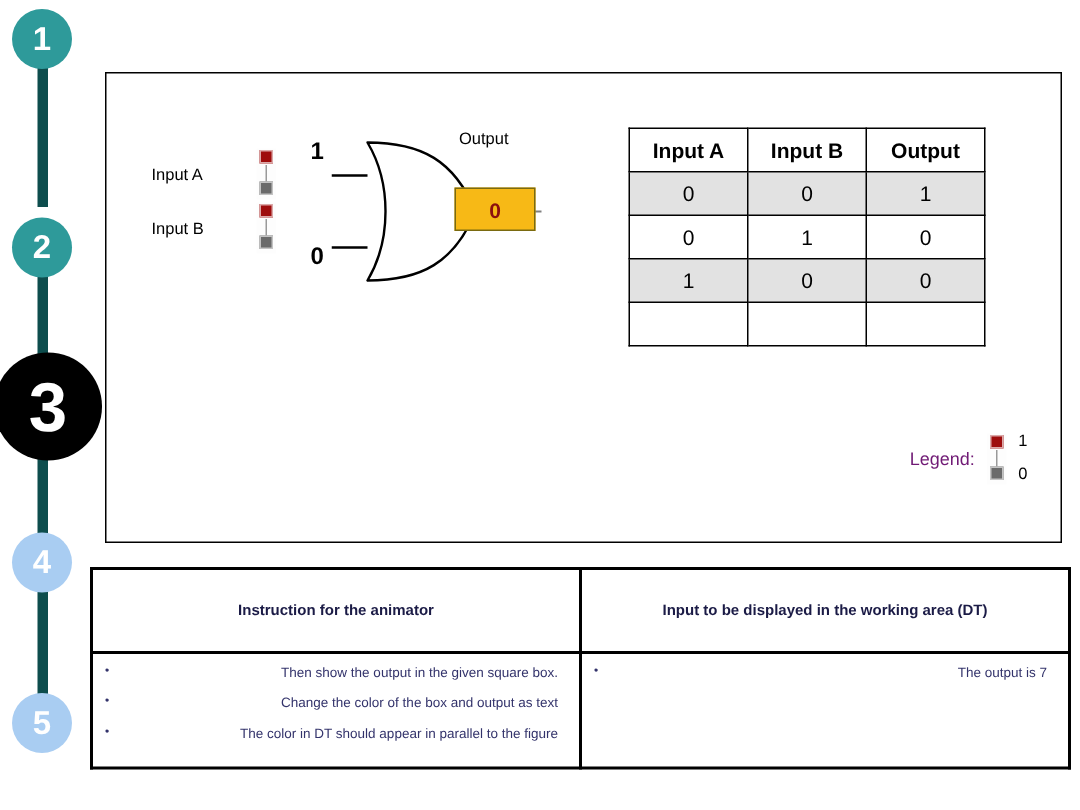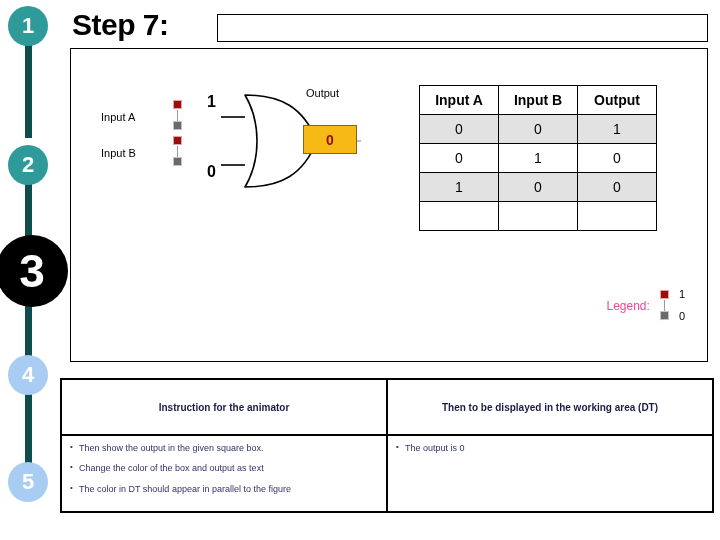--- a/index.html
+++ b/index.html
@@ -187,21 +187,21 @@
   #legend {
     position: absolute;
     right: 22px;
     top: 240px;
     display: flex;
     align-items: center;
     gap: 8px;
   }
   #legend-label {
     font-size: 12px;
-    color: #ec4899;
+    color: #701a75;
     font-family: "Liberation Sans", sans-serif;
   }
   #legend-values {
     display: flex;
     flex-direction: column;
     justify-content: space-between;
     height: 34px;
     font-size: 11px;
     color: #000000;
     line-height: 1.05;
@@ -229,22 +229,23 @@
     text-align: center;
     vertical-align: middle;
     font-size: 10px;
     font-weight: bold;
     color: #1b1b46;
     font-family: "Liberation Sans", sans-serif;
     border-radius: 16px;
   }
   .instr-list {
     margin: 0;
-    padding: 8px 0 6px 8px;
+    padding: 8px 14px 6px 8px;
     list-style: none;
+    text-align: right;
   }
   .instr-list li {
     font-size: 9px;
     color: #33336b;
     line-height: 1.05;
     margin-bottom: 11px;
     position: relative;
     padding-left: 9px;
     font-family: "Liberation Sans", sans-serif;
   }
@@ -282,24 +283,20 @@
 
     <div class="step-dot" style="left:8px;top:355px;width:40px;height:40px;background:#a9cdf2;font-size:22px;">
       <span>4</span>
     </div>
 
     <div class="step-dot" style="left:8px;top:462px;width:40px;height:40px;background:#a9cdf2;font-size:22px;">
       <span>5</span>
     </div>
   </div>
 
-  <div id="header">
-    <div id="step-title">Step 7:</div>
-    <div id="title-entry-box"></div>
-  </div>
 
   <div id="working-area">
 
     <div id="circuit">
 
       <div class="input-label" style="left:10px;top:24px;">Input A</div>
       <div class="input-label" style="left:10px;top:60px;">Input B</div>
 
       <div class="switch-icon" style="left:80px;top:12px;">
         <div class="sq-on"></div>
@@ -374,34 +371,34 @@
         <span>0</span>
       </div>
     </div>
 
   </div>
 
   <table id="instruction-table">
     <thead>
       <tr>
         <th style="width:324px;">Instruction for the animator</th>
-        <th style="width:324px;">Then to be displayed in the working area (DT)</th>
+        <th style="width:324px;">Input to be displayed in the working area (DT)</th>
       </tr>
     </thead>
     <tbody>
       <tr>
         <td>
           <ul class="instr-list">
             <li>Then show the output in the given square box.</li>
             <li>Change the color of the box and output as text</li>
             <li>The color in DT should appear  in parallel to the figure</li>
           </ul>
         </td>
         <td>
           <ul class="instr-list">
-            <li>The output is 0</li>
+            <li>The output is 7</li>
           </ul>
         </td>
       </tr>
     </tbody>
   </table>
 
 </div>
 
 </body></html>

